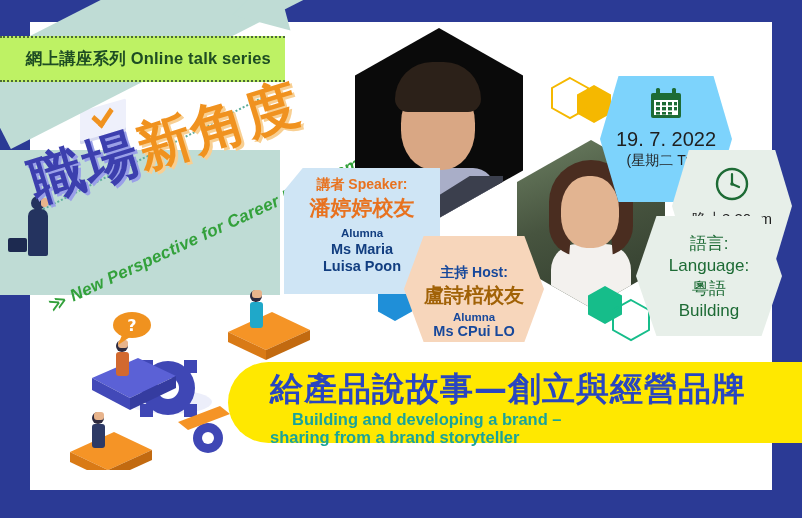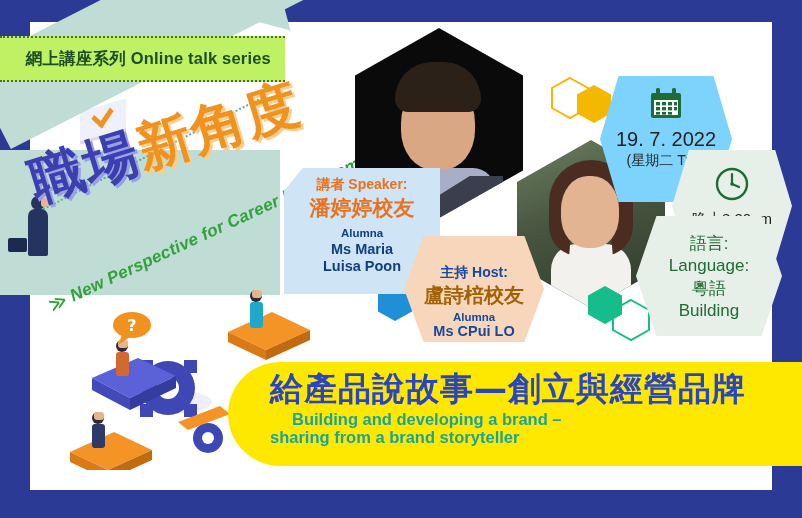--- a/index.html
+++ b/index.html
@@ -174,21 +174,21 @@
   .panel-lang .l3{font-size:17px;}
   .panel-lang .l4{font-size:17px;}
 
   
   .deco-hex{position:absolute;
     -webkit-clip-path:polygon(50% 0%,100% 25%,100% 75%,50% 100%,0% 75%,0% 25%);
     clip-path:polygon(50% 0%,100% 25%,100% 75%,50% 100%,0% 75%,0% 25%);}
 
   
   .topic-banner{
-    position:absolute;left:228px;top:362px;width:574px;height:104px;
+    position:absolute;left:228px;top:362px;width:574px;height:81px;
     background:#ffe800;border-radius:52px 0 0 52px;
     box-sizing:border-box;padding:9px 16px 0 42px;
   }
   .topic-cjk{
     color:#2946c0;font-size:33px;font-weight:700;letter-spacing:1px;line-height:1.12;
     font-family:"DejaVu Sans","Liberation Sans",sans-serif;
   }
   .topic-en1{color:#1aa39a;font-size:16.5px;font-weight:700;margin-top:2px;padding-left:22px;}
   .topic-en2{color:#1aa39a;font-size:16.5px;font-weight:700;padding-right:12px;margin-top:-1px;}
 </style>

